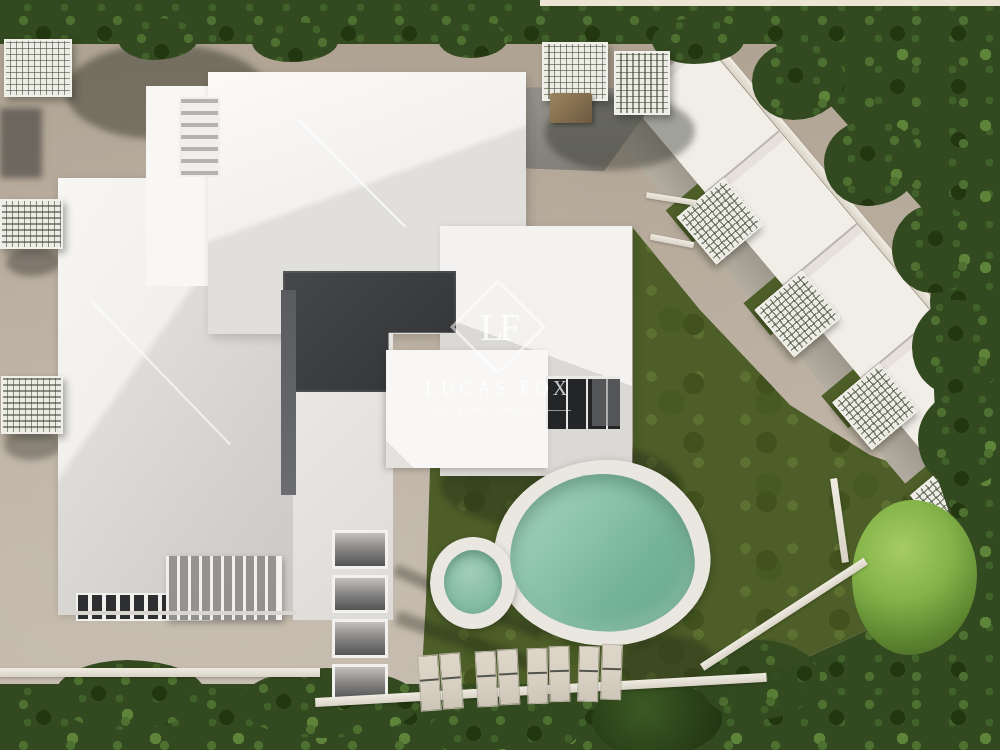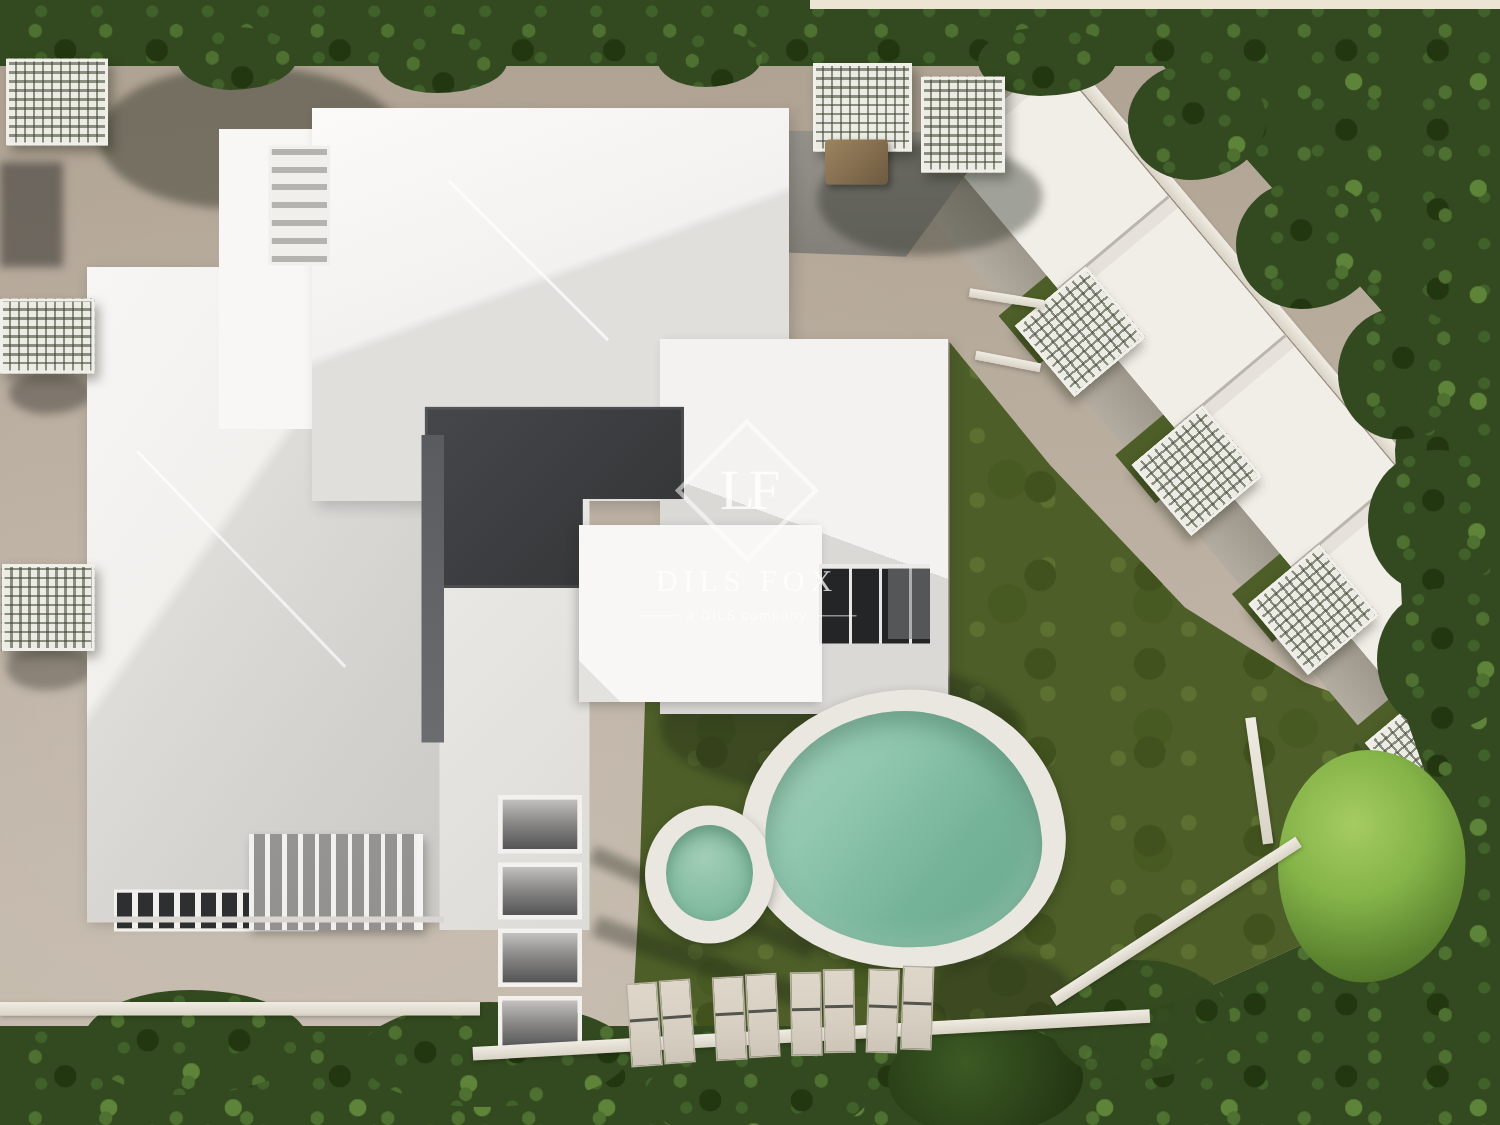--- a/index.html
+++ b/index.html
@@ -192,21 +192,21 @@
 
   <div class="abs wallline" style="left:0;top:668px;width:320px;height:9px;z-index:10;"></div>
   <div class="abs wallline" style="left:315px;top:698px;width:452px;height:9px;transform:rotate(-3.2deg);transform-origin:0 0;z-index:10;"></div>
   <div class="abs wallline" style="left:700px;top:664px;width:195px;height:8px;transform:rotate(-33deg);transform-origin:0 0;z-index:8;"></div>
   <div class="abs wallline" style="left:836px;top:478px;width:7px;height:85px;transform:rotate(-8deg);z-index:8;"></div>
 
   <div class="abs wm">
     <div class="wm-diamond">
       <span class="wm-lf">LF</span>
     </div>
-    <div class="wm-title">DILS FOX</div>
+    <div class="wm-title">LUCAS FOX</div>
     <div class="wm-sub">
       <span class="rule"></span>
       <span>a DILS company</span>
       <span class="rule"></span>
     </div>
   </div>
 
 </div>
 
 </body></html>

